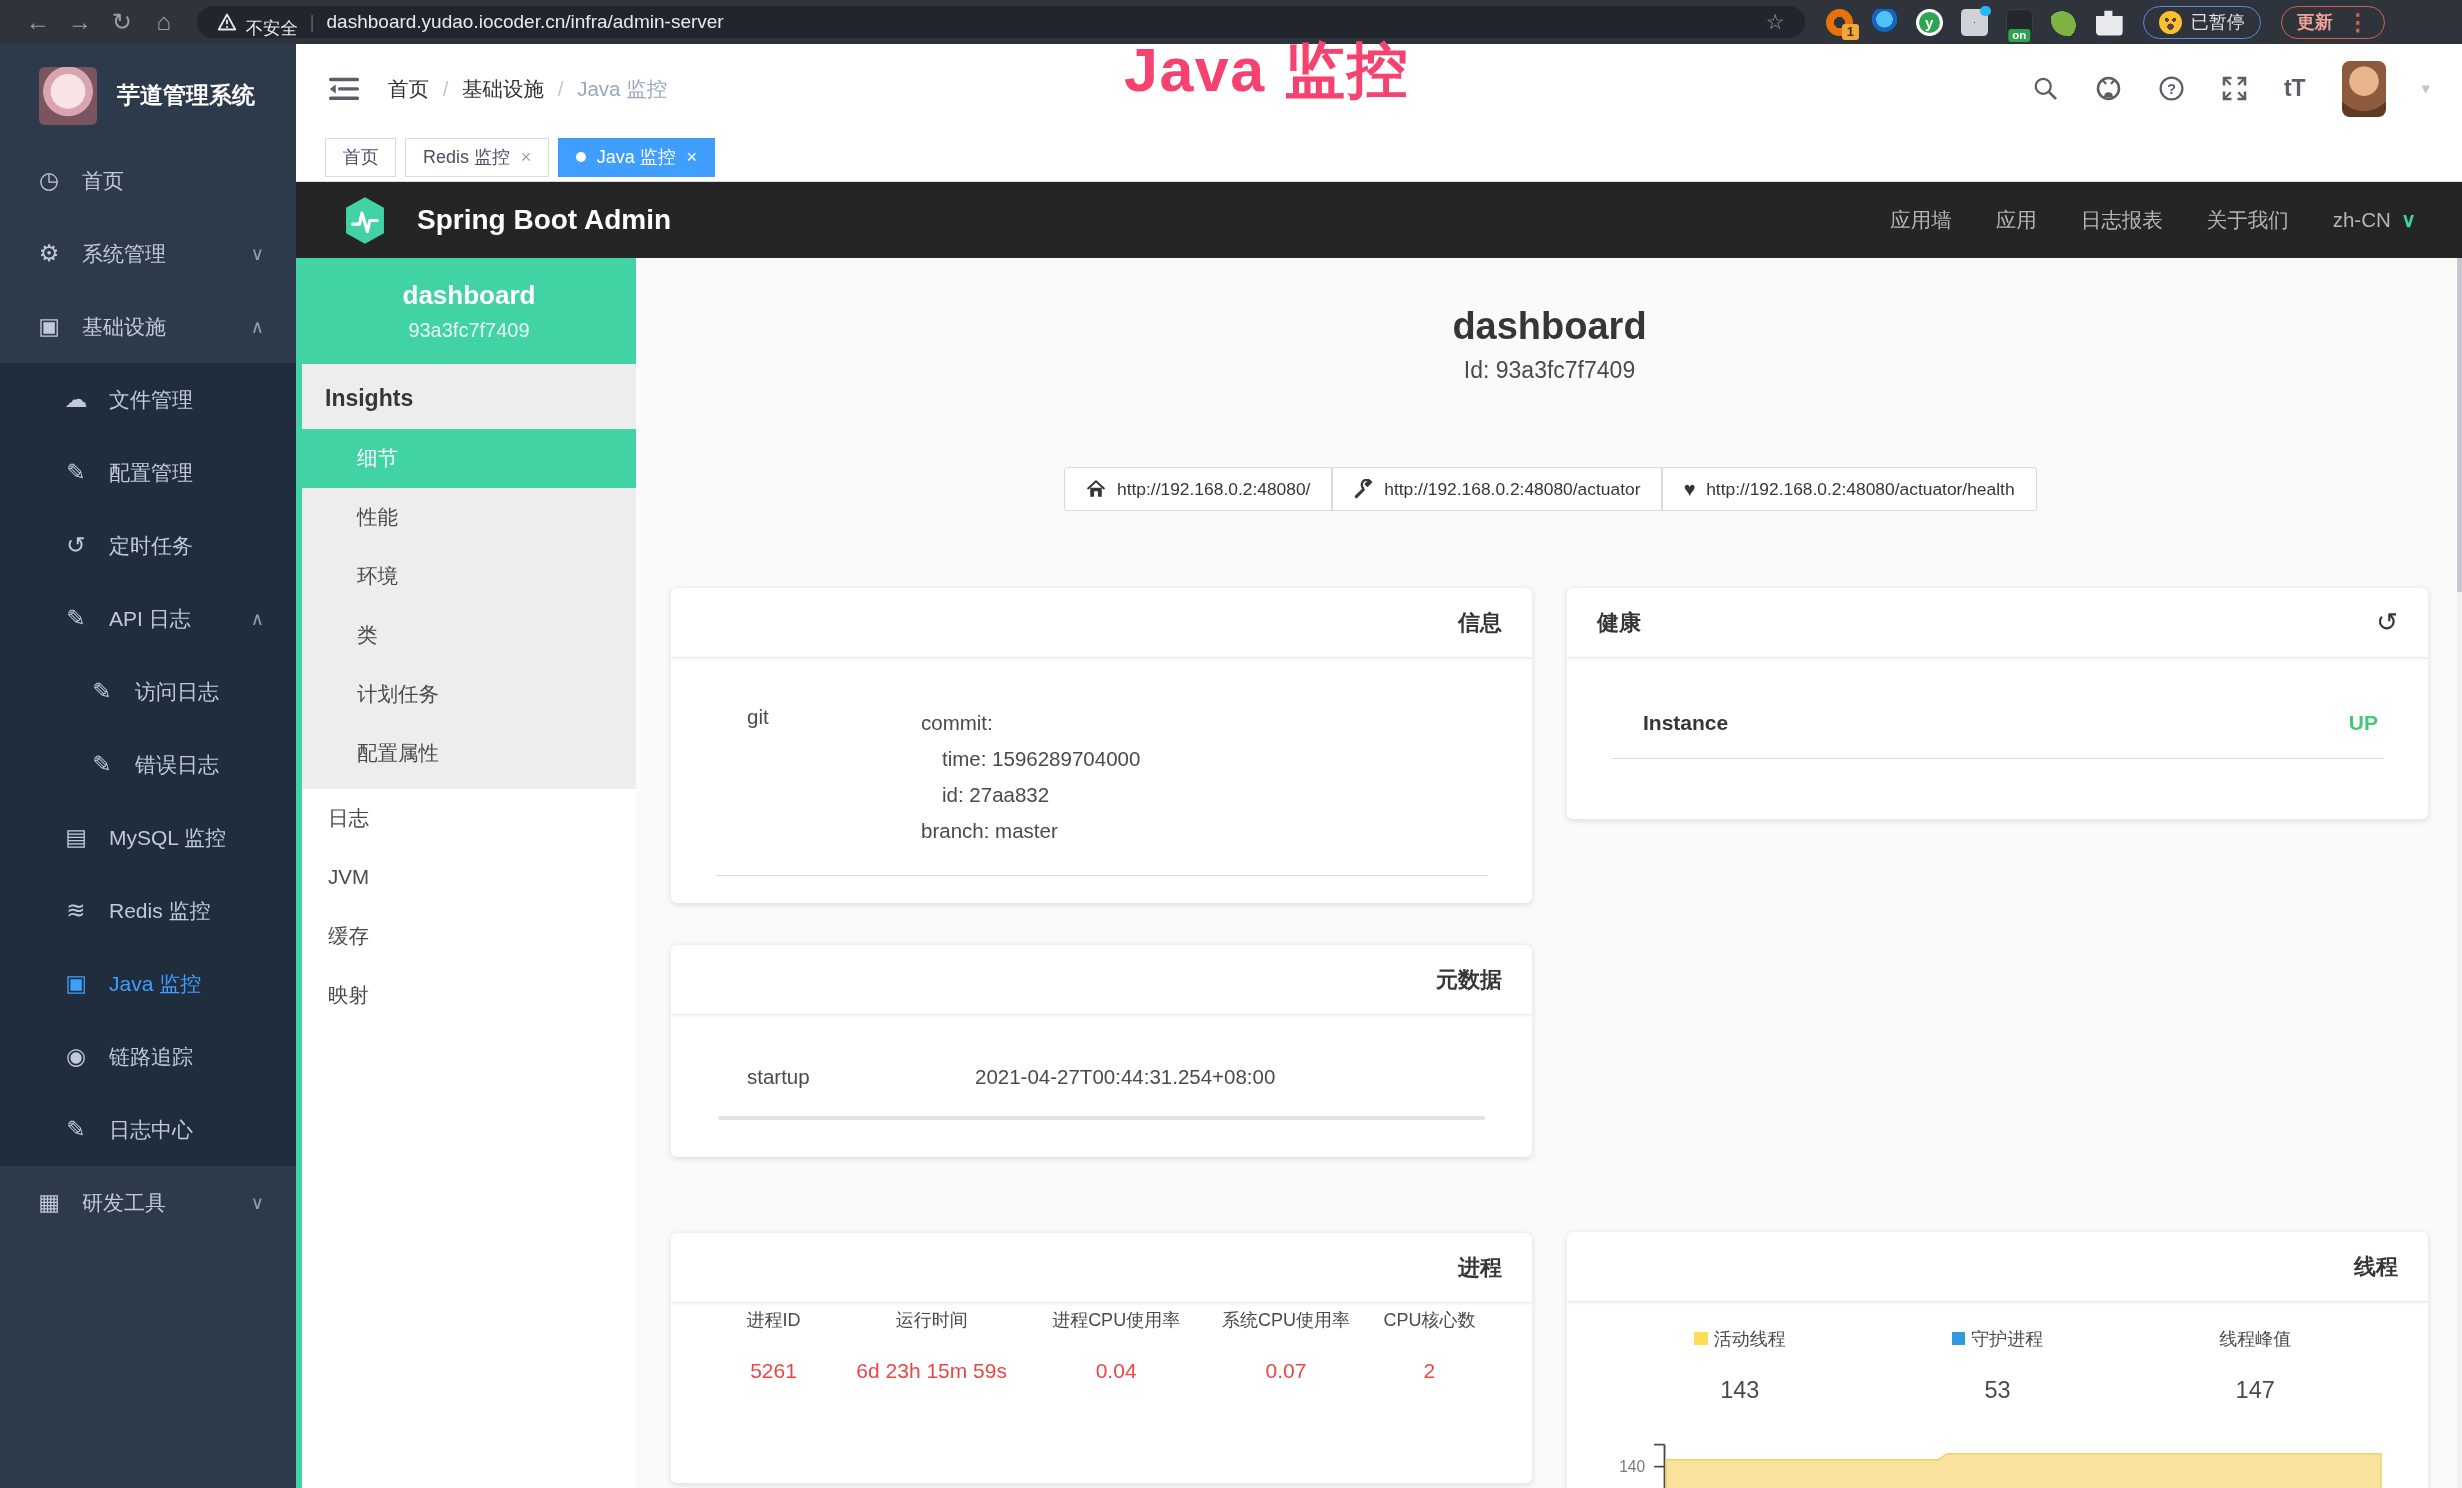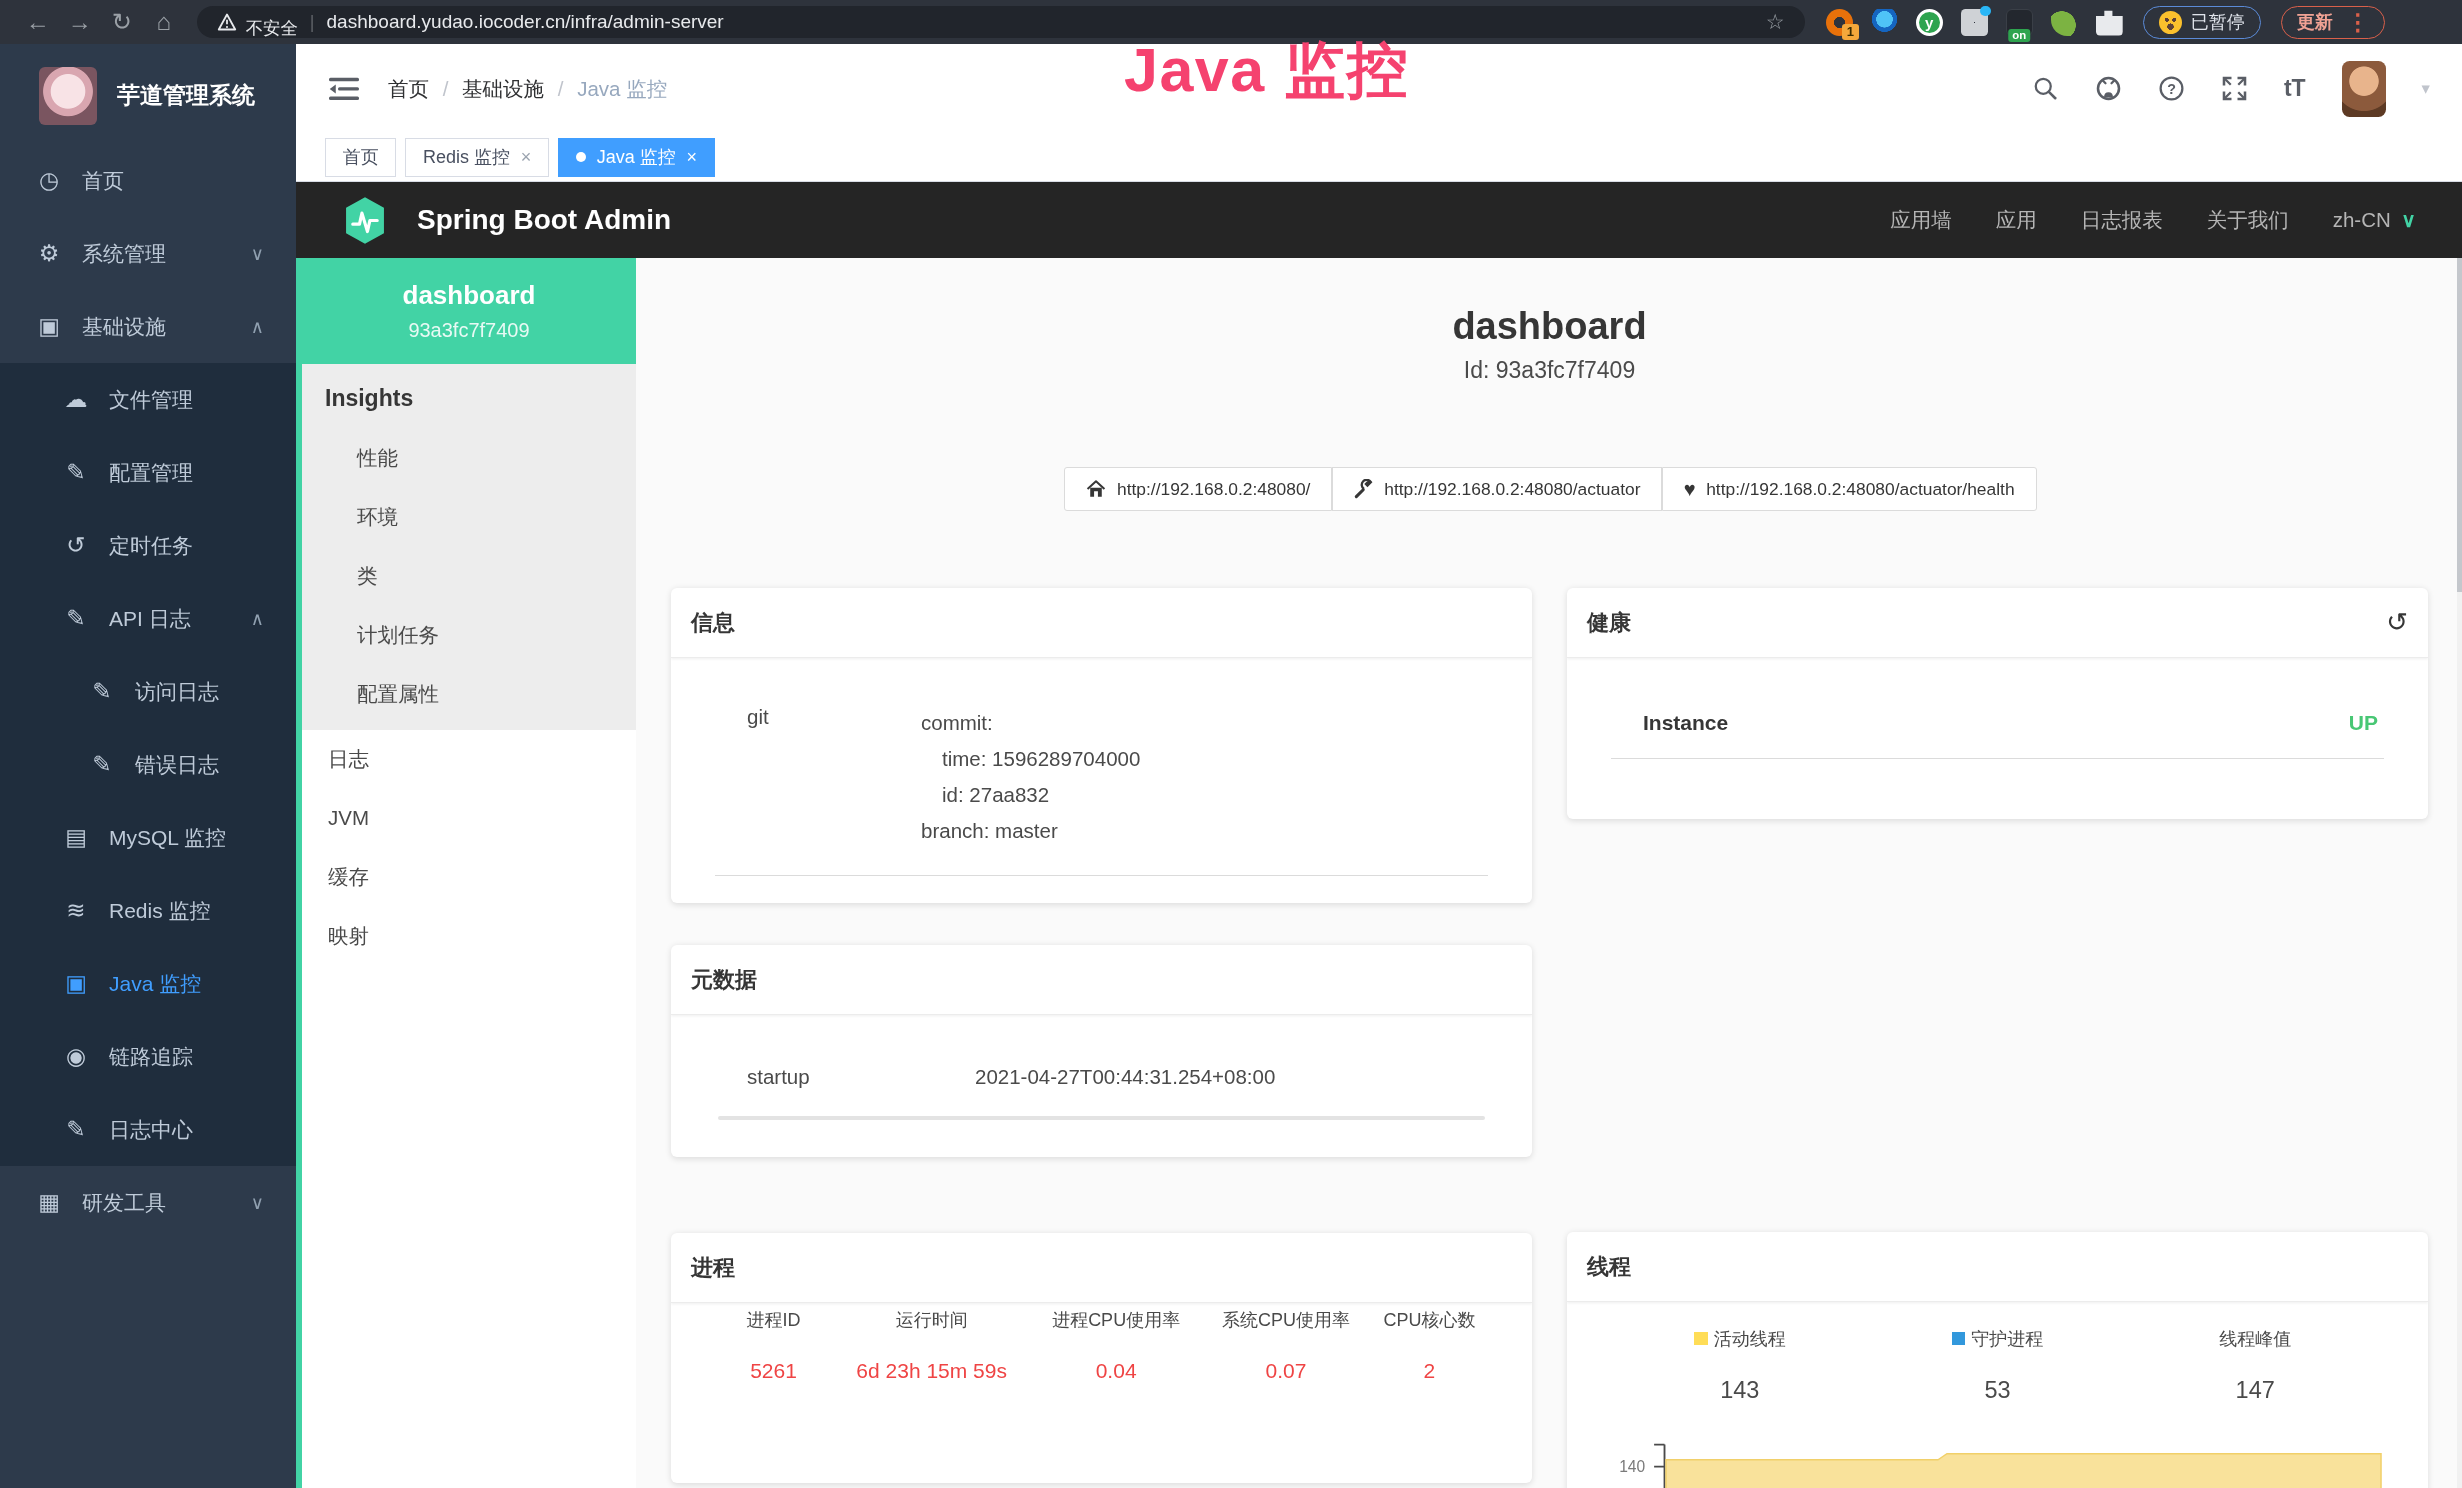--- a/index.html
+++ b/index.html
@@ -117,22 +117,22 @@
   .link-btn { display:flex; align-items:center; gap:10.6px; background:#fff; border:0.8px solid #dbdbdb;
     height:44px; padding:0 21px; font-size:17.4px; color:#363636; margin-left:-0.8px; cursor:pointer; }
   .link-btn:first-child { border-radius:3px 0 0 3px; margin-left:2px; }
   .link-btn:last-child { border-radius:0 3px 3px 0; }
   .lnk-ico { width:20px; height:20px; flex:none; }
   .heart-g { font-size:20px; color:#363636; line-height:1; }
 
   .cards { display:flex; gap:35px; padding:0 35px; margin-top:77px; }
   .ccol { flex:1; display:flex; flex-direction:column; }
   .card { background:#fff; border-radius:6px; box-shadow:0 1.5px 6px rgba(10,10,10,.12); overflow:hidden; }
-  .card-h { display:flex; align-items:center; padding:0 20px; height:70px; font-size:22px; font-weight:bold;
-    color:#363636; border-bottom:0.8px solid #ececec; box-shadow:0 1.5px 2.3px rgba(10,10,10,.05); }
+  .card-h { display:flex; align-items:center; padding:0 30px; height:70px; font-size:22px; font-weight:bold;
+    color:#363636; border-bottom:0.8px solid #ececec; box-shadow:0 1.5px 2.3px rgba(10,10,10,.05);justify-content:flex-end; }
   .hist { margin-left:auto; font-size:26px; color:#363636; font-weight:normal; cursor:pointer; }
   .card-b { padding:27px 44px; }
 
   .kv-row { display:flex; padding:20px 0 26px 32px; border-bottom:0.8px solid #dbdbdb; }
   .kv-key { width:174px; font-size:20.5px; color:#4a4a4a; flex:none; }
   .kv-val { font-size:20.5px; color:#4a4a4a; line-height:1.75; }
   .kv-val .ind { padding-left:21px; }
 
   .hrow { display:flex; align-items:center; padding:26px 6px 23px 32px; border-bottom:0.8px solid #dbdbdb; }
   .hkey { font-size:21px; font-weight:bold; color:#363636; }
@@ -363,20 +363,21 @@
       </div>
 
       <div class="sba-row">
         <aside class="sba-side">
           <div class="app-block">
             <div class="app-name">dashboard</div>
             <div class="app-id">93a3fc7f7409</div>
           </div>
           <div class="insights">
             <div class="group-label">Insights</div>
+            <div class="s-item active">细节</div>
             <div class="s-item">性能</div>
             <div class="s-item">环境</div>
             <div class="s-item">类</div>
             <div class="s-item">计划任务</div>
             <div class="s-item">配置属性</div>
           </div>
           <div class="r-item">日志</div>
           <div class="r-item">JVM</div>
           <div class="r-item">缓存</div>
           <div class="r-item">映射</div>

